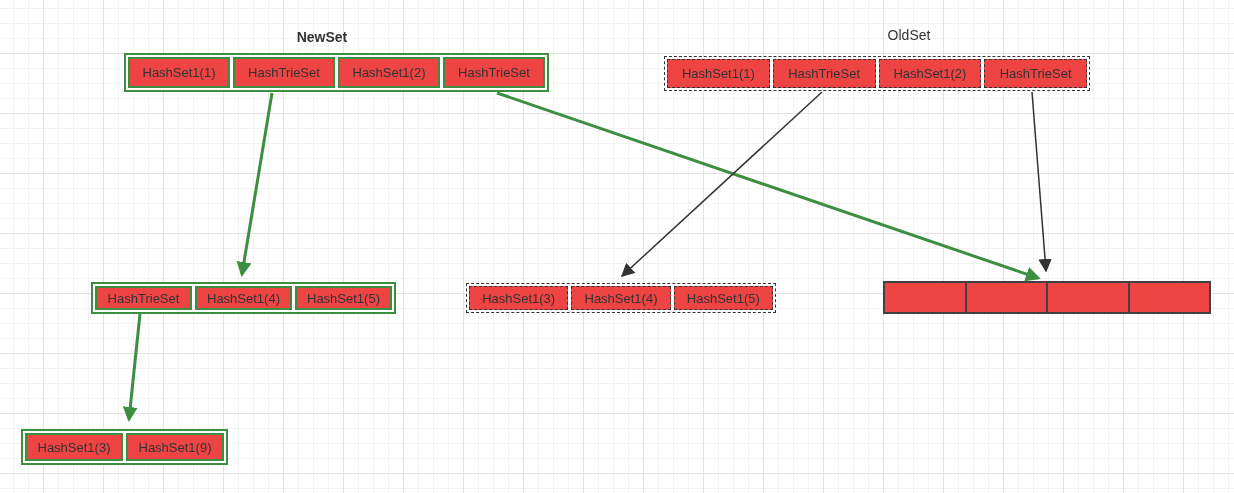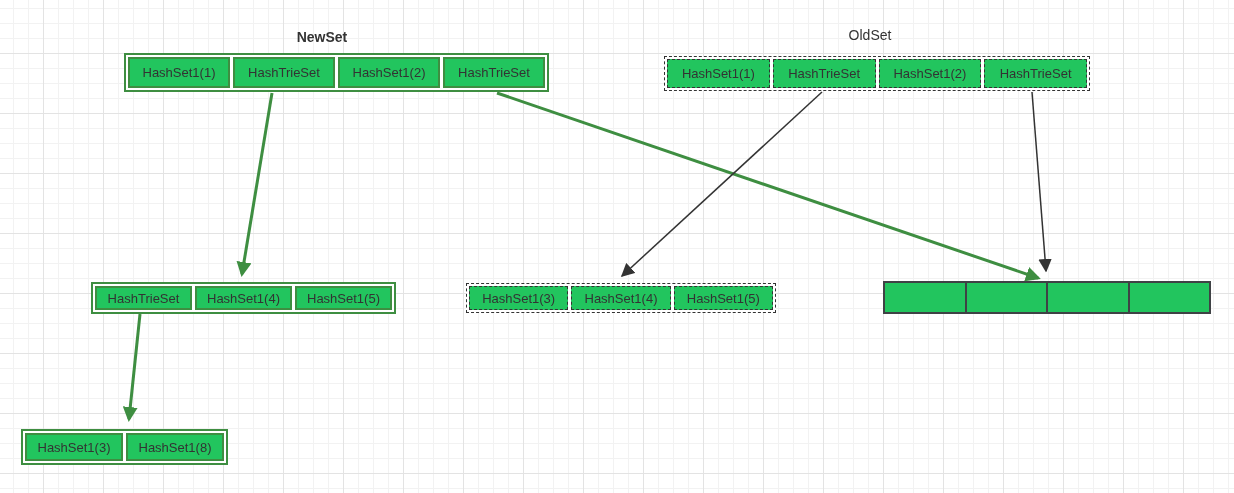--- a/index.html
+++ b/index.html
@@ -29,42 +29,42 @@
   }
   .abs{position:absolute;}
   .title{
     font-size:14px;color:var(--text);
     text-align:center;white-space:nowrap;
   }
   .title.bold{font-weight:bold;}
   .row{display:flex;background:#fff;}
   .cell{
     flex:1;display:flex;align-items:center;justify-content:center;
-    font-size:13px;color:var(--text);background:#22c55e;white-space:nowrap;
+    font-size:13px;color:var(--text);background:#ef4444;white-space:nowrap;
   }
   .row-green{border:2px solid var(--green);padding:2px;gap:3px;}
   .row-green .cell{border:2px solid var(--green);}
   .row-dashed{border:1px dashed var(--dash);padding:2px;gap:3px;}
   .row-dashed .cell{border:1px dashed var(--dash);}
   .row-dark{border:2px solid var(--dark);}
   .row-dark .cell{border-left:2px solid var(--dark);}
   .row-dark .cell:first-child{border-left:none;}
   svg.arrows{position:absolute;left:0;top:0;pointer-events:none;}
   .arrow-green{stroke:var(--green);stroke-width:3;fill:none;}
   .arrow-black{stroke:var(--dash);stroke-width:1.5;fill:none;}
   #ah-green path{fill:var(--green);}
   #ah-black path{fill:var(--dash);}
 </style>
 </head>
 <body>
 
 <div class="canvas">
 
   <div class="abs title bold" style="left:272px;top:29px;width:100px;">NewSet</div>
-  <div class="abs title" style="left:820px;top:27px;width:100px;">OldSet</div>
+  <div class="abs title" style="left:859px;top:27px;width:100px;">OldSet</div>
 
   <div class="abs row row-green" style="left:124px;top:53px;width:425px;height:39px;">
     <div class="cell">HashSet1(1)</div>
     <div class="cell">HashTrieSet</div>
     <div class="cell">HashSet1(2)</div>
     <div class="cell">HashTrieSet</div>
   </div>
 
   <div class="abs row row-dashed" style="left:664px;top:56px;width:426px;height:35px;">
     <div class="cell">HashSet1(1)</div>
@@ -87,21 +87,21 @@
 
   <div class="abs row row-dark" style="left:883px;top:281px;width:328px;height:33px;">
     <div class="cell"></div>
     <div class="cell"></div>
     <div class="cell"></div>
     <div class="cell"></div>
   </div>
 
   <div class="abs row row-green" style="left:21px;top:429px;width:207px;height:36px;">
     <div class="cell">HashSet1(3)</div>
-    <div class="cell">HashSet1(8)</div>
+    <div class="cell">HashSet1(9)</div>
   </div>
 
   <svg class="arrows" width="1234" height="493" viewBox="0 0 1234 493">
     <defs>
       <marker id="ah-green" markerWidth="5" markerHeight="5" refX="4" refY="2.5" orient="auto" markerUnits="strokeWidth">
         <path d="M0,0 L5,2.5 L0,5 Z"></path>
       </marker>
       <marker id="ah-black" markerWidth="9" markerHeight="9" refX="8" refY="4.5" orient="auto" markerUnits="strokeWidth">
         <path d="M0,0 L9,4.5 L0,9 Z"></path>
       </marker>

